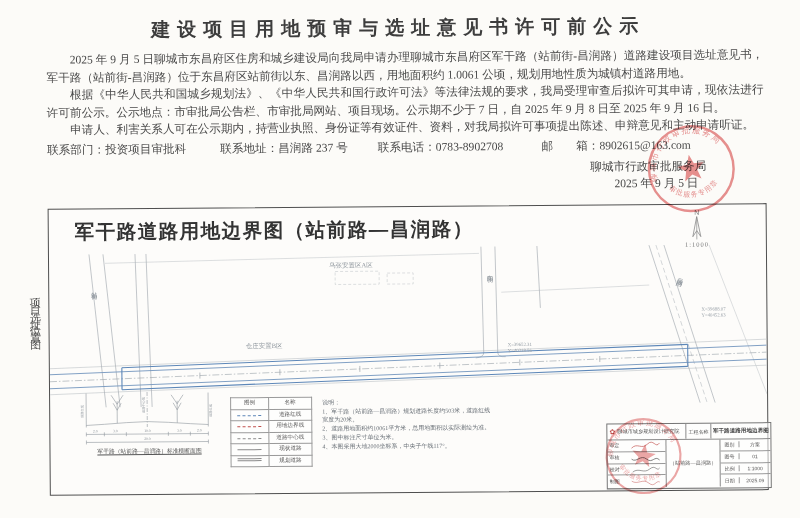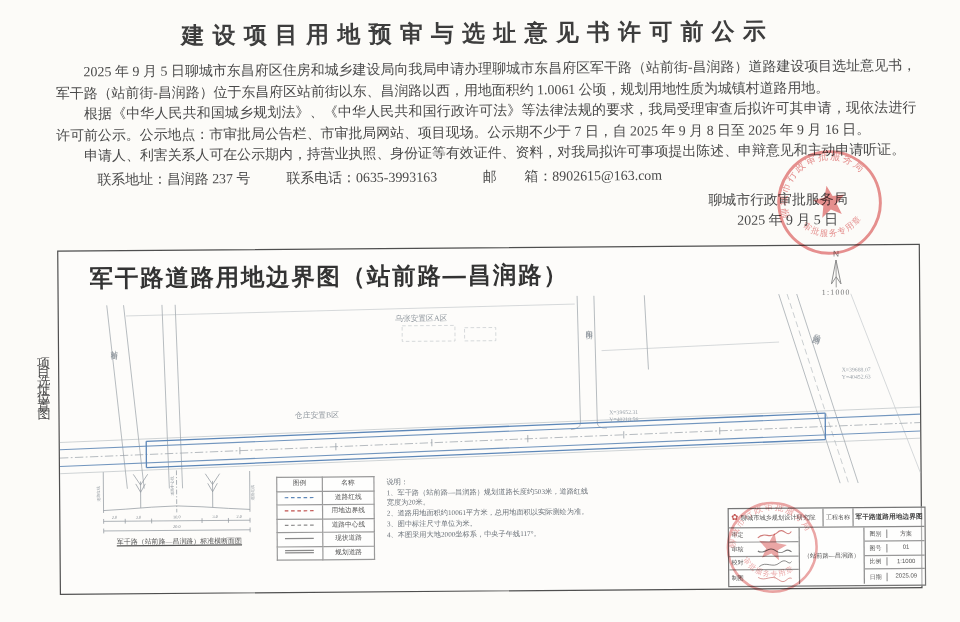--- a/index.html
+++ b/index.html
@@ -116,24 +116,25 @@
 
 <div id="sheet">
 
   <div class="doc-title">建设项目用地预审与选址意见书许可前公示</div>
 
   <div class="body-text">
     <p>2025 年 9 月 5 日聊城市东昌府区住房和城乡建设局向我局申请办理聊城市东昌府区军干路（站前街-昌润路）道路建设项目选址意见书，军干路（站前街-昌润路）位于东昌府区站前街以东、昌润路以西，用地面积约 1.0061 公顷，规划用地性质为城镇村道路用地。</p>
     <p>根据《中华人民共和国城乡规划法》、《中华人民共和国行政许可法》等法律法规的要求，我局受理审查后拟许可其申请，现依法进行许可前公示。公示地点：市审批局公告栏、市审批局网站、项目现场。公示期不少于 7 日，自 2025 年 9 月 8 日至 2025 年 9 月 16 日。</p>
     <p>申请人、利害关系人可在公示期内，持营业执照、身份证等有效证件、资料，对我局拟许可事项提出陈述、申辩意见和主动申请听证。</p>
     <div class="contact-row">
+      <span class="seg">联系部门：投资项目审批科</span>
       <span class="gap1"></span>
       <span class="seg">联系地址：昌润路 237 号</span>
       <span class="gap2"></span>
-      <span class="seg">联系电话：0635-3993163</span>
+      <span class="seg">联系电话：0783-8902708</span>
       <span class="gap3"></span>
       <span class="seg">邮　　箱：8902615@163.com</span>
     </div>
     <div class="signature">聊城市行政审批服务局</div>
     <div class="sign-date">2025 年 9 月 5 日</div>
   </div>
 
   <svg id="seal-top" class="seal" viewBox="0 0 100 100">
     <circle cx="50" cy="50" r="45" fill="none" stroke="#d64c4c" stroke-width="2.6"></circle>
     <path id="arcTop1" d="M 14,62 A 38,38 0 1 1 86,62" fill="none"></path>

